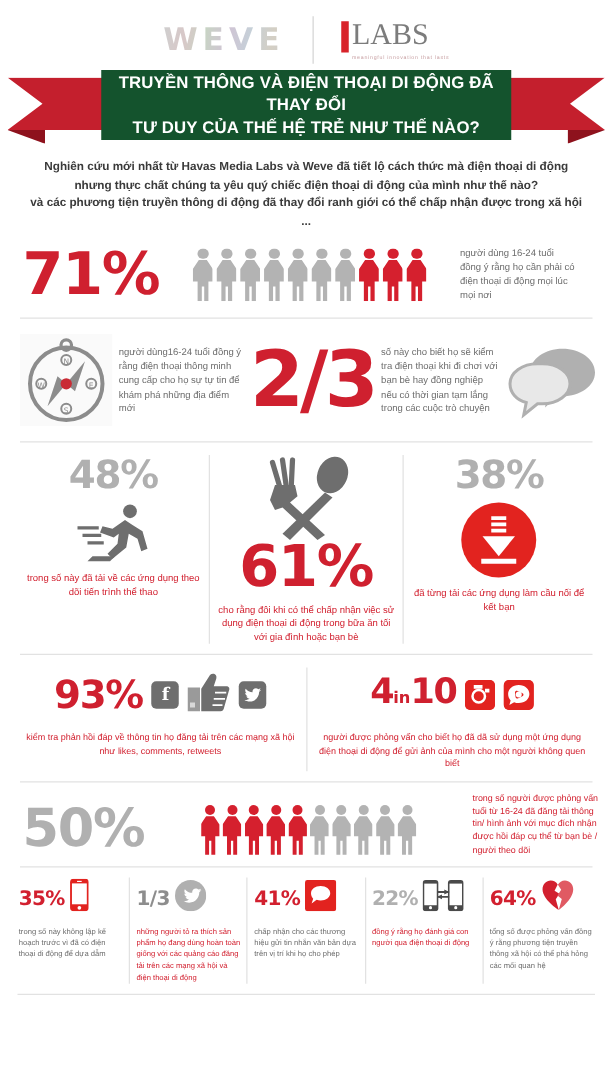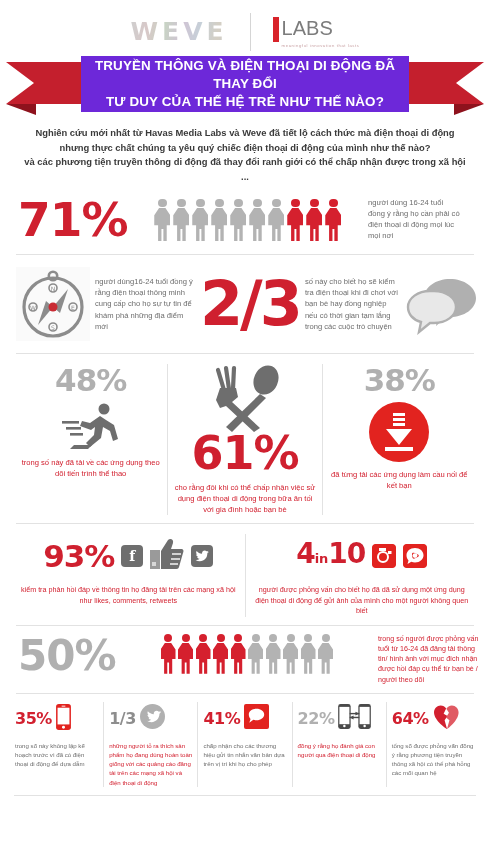--- a/index.html
+++ b/index.html
@@ -23,39 +23,39 @@
     background: linear-gradient(100deg,#cfcfcf 0%, #d8c8c8 18%, #c8d4c4 34%, #d0c4d4 52%, #c6d0d8 70%, #d4cfc4 88%, #cccccc 100%);
     -webkit-background-clip: text; background-clip: text; color: transparent;
     text-shadow: none;
     font-family: "DejaVu Sans", sans-serif;
   }
   .logo-divider { width:1px; height:38px; background:#d5d5d5; }
   .labs-logo { display:flex; align-items:flex-start; gap:3px; }
   .labs-bar { width:6px; height:25px; background:#d8232a; margin-top:2px;
               display:flex; flex-direction:column; }
   .labs-txt { display:flex; flex-direction:column; }
-  .labs-main { font-size:20px; letter-spacing:0px; color:#7c7c7c; line-height:26px;
-               font-family:Liberation Sans, sans-serif; font-weight:300; }
+  .labs-main { font-size:24px; letter-spacing:0px; color:#7c7c7c; line-height:26px;
+               font-family:Liberation Serif, serif; font-weight:300; }
   .labs-sub { font-size:4.2px; letter-spacing:0.6px; color:#c8a0a3; margin-top:2px; }
 
   
   .ribbon-wrap { position:relative; height:56px; margin-top:4px; }
   .ribbon-tail {
     position:absolute; top:6px; width:98px; height:42px; background:#c41f2d;
   }
   .ribbon-tail.left  { left:6px;  clip-path: polygon(0 0, 100% 0, 100% 100%, 0 100%, 28px 50%); }
   .ribbon-tail.right { right:6px; clip-path: polygon(0 0, 100% 0, calc(100% - 28px) 50%, 100% 100%, 0 100%); }
   .ribbon-fold {
     position:absolute; top:48px; width:30px; height:11px; background:#8e121d;
   }
   .ribbon-fold.left  { left:6px;  clip-path: polygon(0 0, 100% 0, 100% 100%); }
   .ribbon-fold.right { right:6px; clip-path: polygon(0 0, 100% 0, 0 100%); }
   .ribbon-main {
     position:absolute; left:81px; right:81px; top:0; height:56px;
-    background:#6d28d9; display:flex; align-items:center; justify-content:center;
+    background:#14532d; display:flex; align-items:center; justify-content:center;
     padding:0 8px;
   }
   .ribbon-title {
     color:#fff; font-size:13.4px; font-weight:bold; text-align:center;
     line-height:18px; letter-spacing:0.15px;
   }
 
   
   .intro {
     text-align:center; color:#3a3a3a; font-size:9.4px; line-height:14.5px;
@@ -117,21 +117,21 @@
            font-family:"DejaVu Sans", sans-serif; letter-spacing:-1px;text-align:center; }
   .fourin10 { color:#cf202f; font-size:28px; font-weight:bold; line-height:30px;
               font-family:"DejaVu Sans", sans-serif; letter-spacing:-1px; }
   .fourin10 small { font-size:13px; letter-spacing:0; }
   .cap-red-sm { color:#d2202f; font-size:7.2px; line-height:10.6px; text-align:center; margin-top:7px; }
   .sq-icon { width:22px; height:22px; border-radius:4px; display:flex; align-items:center; justify-content:center; }
   .sq-grey { background:#6e6e6e; color:#fff; }
   .sq-red  { background:#e2231f; }
 
   
-  .sec50 { display:flex; align-items:flex-start; padding:8px 8px 8px 18px; gap:5px; }
+  .sec50 { display:flex; align-items:flex-end; padding:8px 8px 8px 18px; gap:5px; }
   .people-row50 { display:flex; gap:1.5px; flex:1; justify-content:center; }
   .person50 { width:16px; height:41px; }
   .person50 .head { width:8px; height:8px; border-radius:50%; margin:0 auto; }
   .person50 .body { width:15px; height:31px; margin:1px auto 0;
     clip-path: polygon(30% 0, 70% 0, 100% 22%, 100% 52%, 78% 52%, 78% 100%, 57% 100%, 57% 64%, 45% 64%, 45% 100%, 24% 100%, 24% 52%, 0 52%, 0 22%); }
   .person50.grey .head, .person50.grey .body { background:#b3b3b3; }
   .person50.red  .head, .person50.red  .body { background:#d5202e; }
   .note-red-side { color:#d2202f; font-size:7.1px; line-height:10.2px; width:104px; }
 
   

